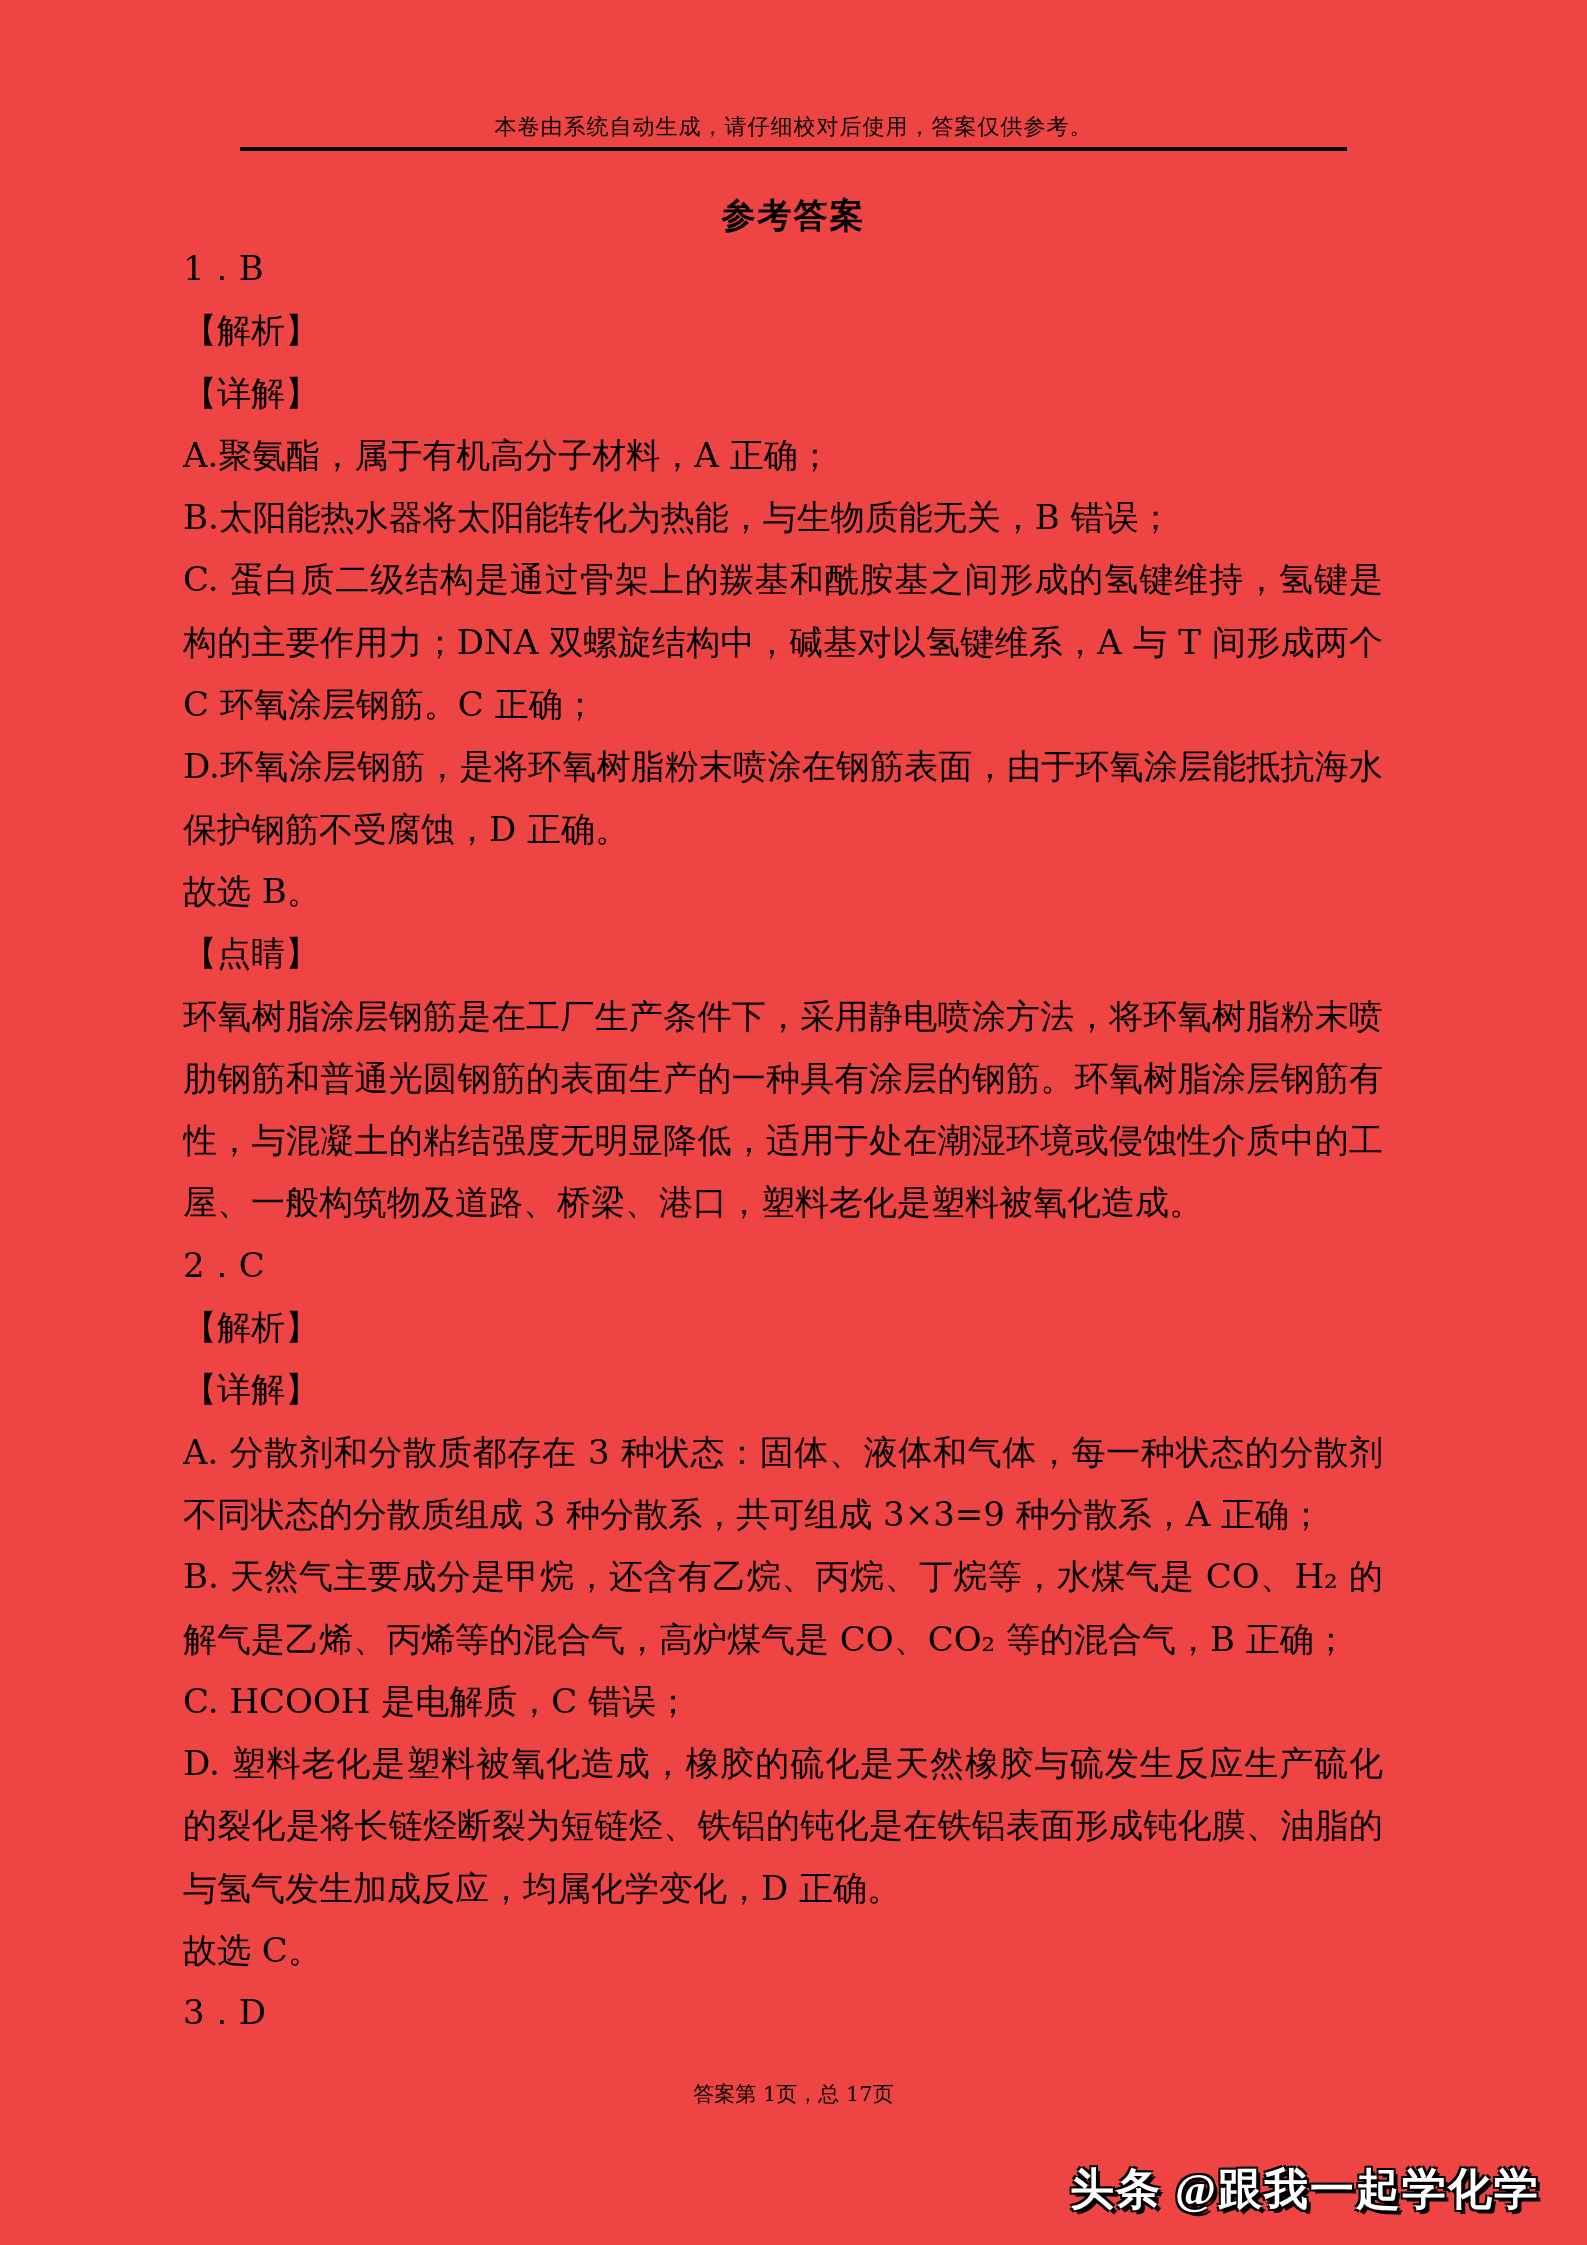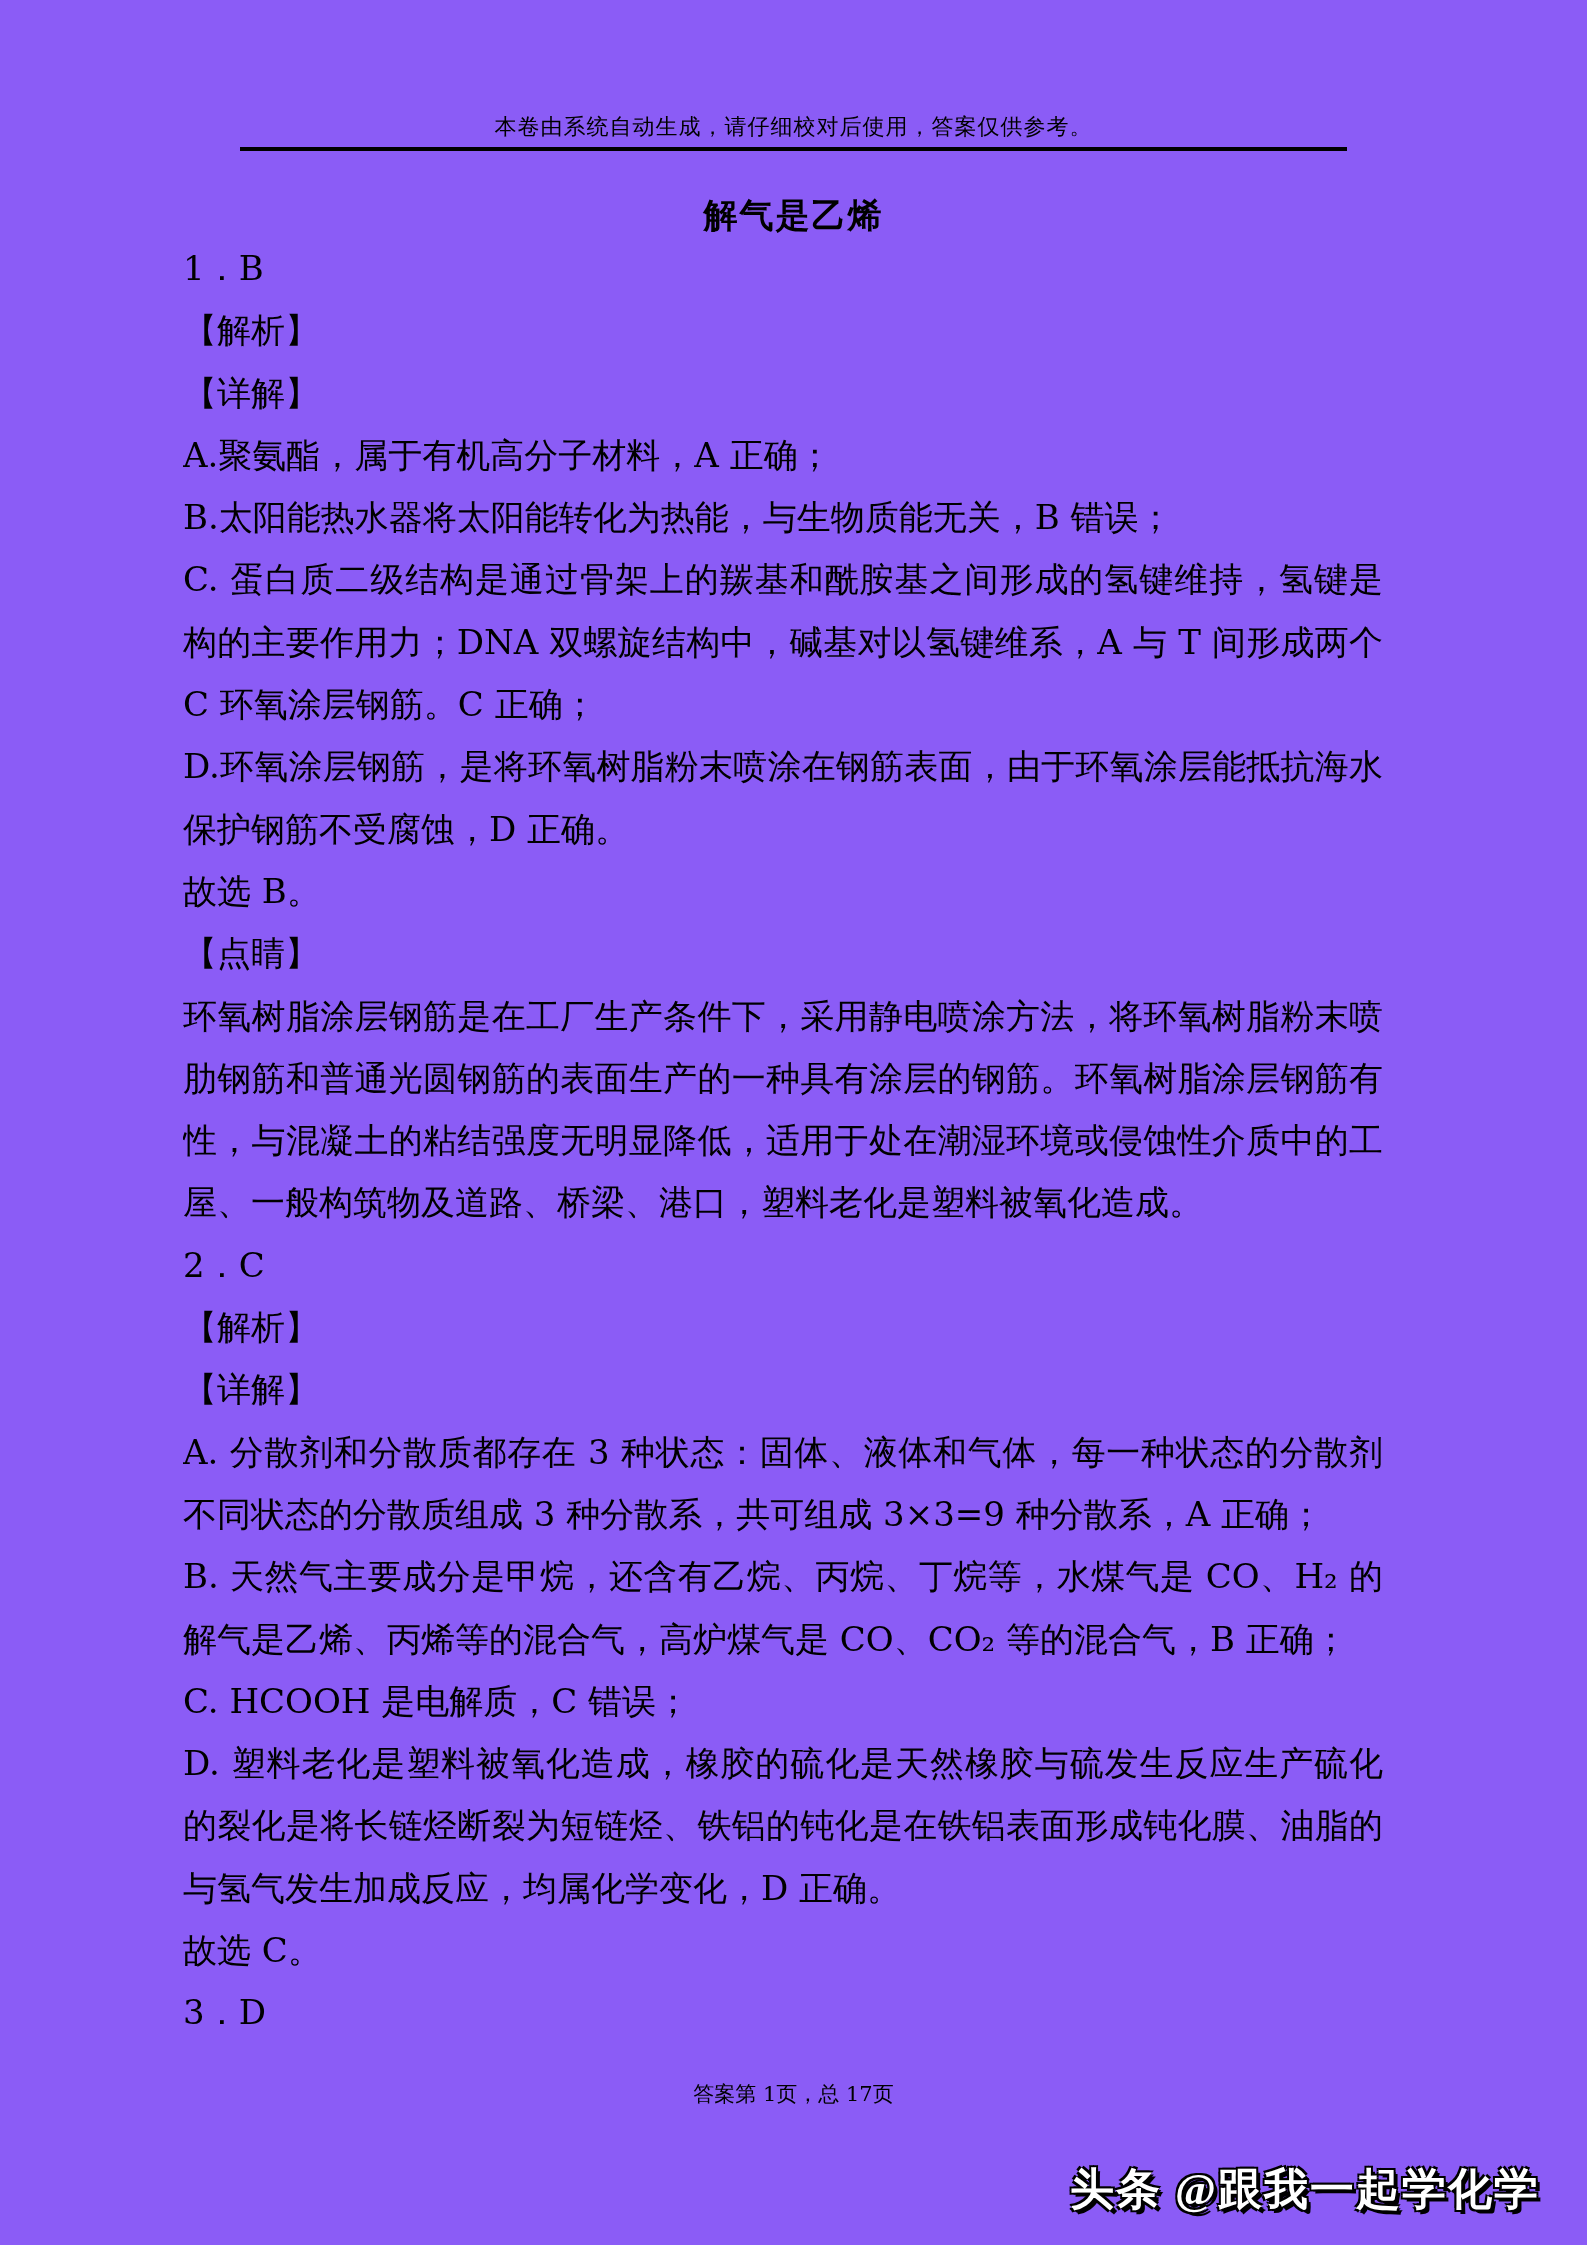--- a/index.html
+++ b/index.html
@@ -1,21 +1,21 @@
 <!DOCTYPE html>
 <html><head>
 <meta charset="utf-8">
 <style>
   * { margin: 0; padding: 0; box-sizing: border-box; }
   html, body { background: #ffffff; }
   .page {
     position: relative;
     width: 1587px;
     height: 2245px;
-    background: #8b5cf6;
+    background: #ef4444;
     overflow: hidden;
     color: #000000;
     font-family: "DejaVu Serif", "Liberation Serif", serif;
   }
   .header-note {
     position: absolute;
     top: 112px; left: 0;
     width: 100%;
     text-align: center;
     font-size: 22px;
@@ -80,21 +80,21 @@
 </style>
 </head>
 <body>
 
 <div class="page">
 
   <div class="header-note">本卷由系统自动生成，请仔细校对后使用，答案仅供参考。</div>
 
   <div class="header-rule"></div>
 
-  <div class="doc-title">解气是乙烯</div>
+  <div class="doc-title">参考答案</div>
 
   <div class="content">
     <div class="line">1．B</div>
     <div class="line">【解析】</div>
     <div class="line">【详解】</div>
     <div class="line">A.聚氨酯，属于有机高分子材料，A 正确；</div>
     <div class="line">B.太阳能热水器将太阳能转化为热能，与生物质能无关，B 错误；</div>
     <div class="line fill">C. 蛋白质二级结构是通过骨架上的羰基和酰胺基之间形成的氢键维持，氢键是稳定二级结</div>
     <div class="line fill">构的主要作用力；DNA 双螺旋结构中，碱基对以氢键维系，A 与 T 间形成两个氢键，G 与</div>
     <div class="line">C 环氧涂层钢筋。C 正确；</div>

